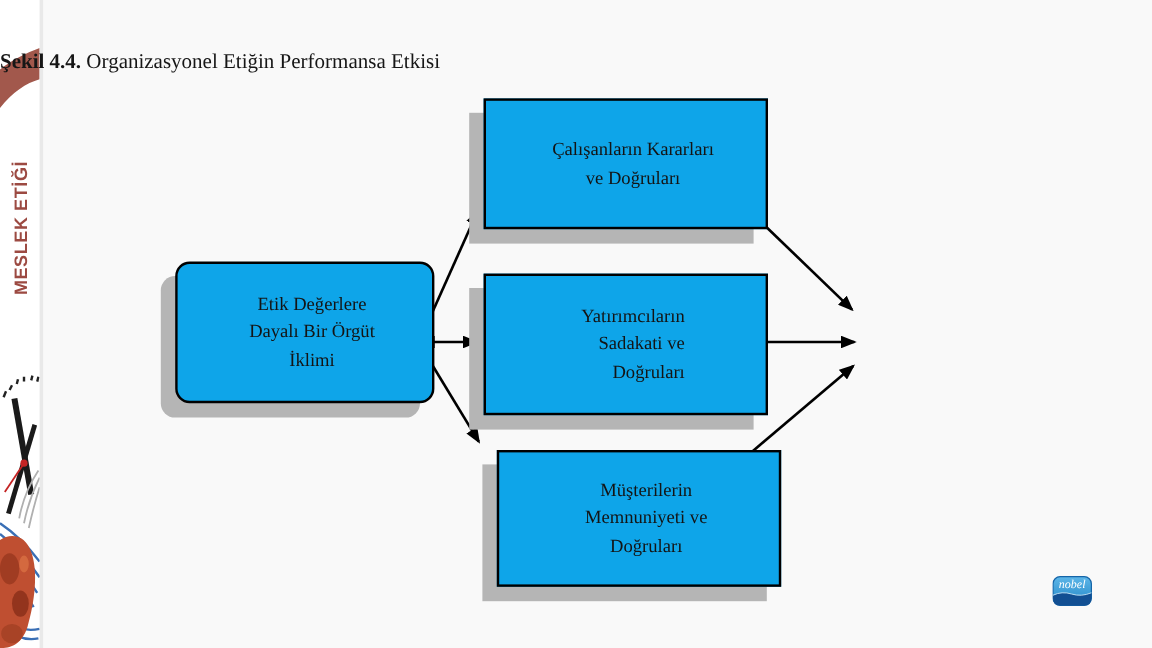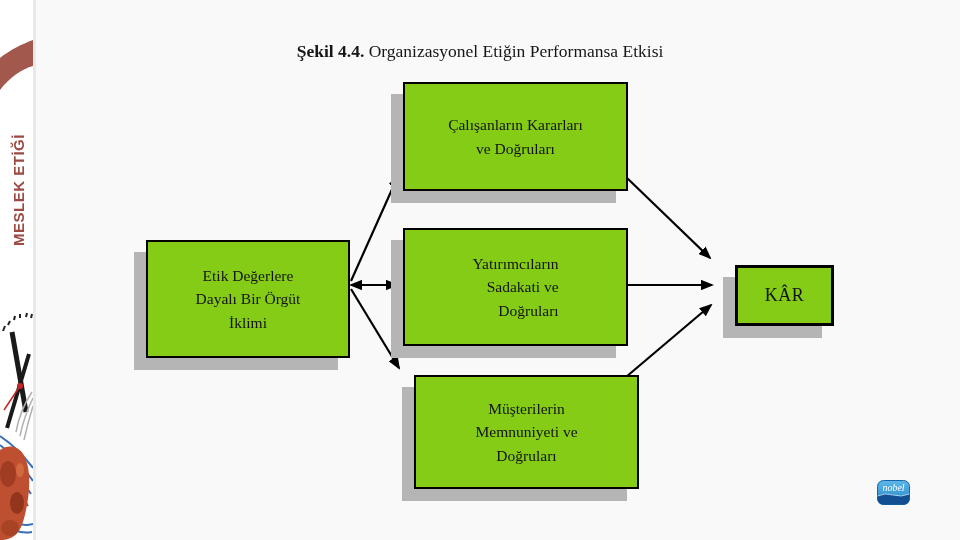--- a/index.html
+++ b/index.html
@@ -17,33 +17,33 @@
     position:absolute;left:18px;top:190px;
     transform:translate(-50%,-50%) rotate(-90deg);
     white-space:nowrap;
     font-family:"Liberation Sans", sans-serif;
     font-weight:bold;font-size:15px;letter-spacing:.5px;
     color:#9c4a42;
   }
   
   .fig-title{
     position:absolute;left:0;top:41px;width:100%;
-    text-align:center;font-size:17.5px;color:#161616;margin:0;font-weight:normal;
+    text-align:left;font-size:17.5px;color:#161616;margin:0;font-weight:normal;
   }
   .fig-title .bold{font-weight:bold;}
   
   .box{
     position:absolute;display:flex;align-items:center;justify-content:center;
     text-align:center;white-space:pre-line;
-    background:#84cc16;border:2px solid #000;
+    background:#0ea5e9;border:2px solid #000;
     box-shadow:-12px 12px 0 #b5b5b5;
-    font-size:15.5px;line-height:1.5;color:#141414;
+    font-size:15.5px;line-height:1.5;color:#141414;padding-left:12px;
   }
   .box-top   {left:403px;top:82px; width:221px;height:105px;}
-  .box-left  {left:146px;top:240px;width:200px;height:114px;}
+  .box-left  {left:146px;top:218px;width:200px;height:114px;border-radius:12px;}
   .box-mid   {left:403px;top:228px;width:221px;height:114px;text-align:right;}
   .box-bot   {left:414px;top:375px;width:221px;height:110px;}
   .box-kar   {left:735px;top:265px;width:93px;height:55px;border-width:3px;
               font-size:18px;letter-spacing:.5px;}
   .arrows{position:absolute;left:0;top:0;pointer-events:none;}
   
   .nobel{position:absolute;left:877px;top:480px;width:33px;height:25px;}
   .nobel svg{position:absolute;left:0;top:0;}
   .nobel-text{
     position:absolute;left:0;top:2px;width:100%;text-align:center;
@@ -129,21 +129,20 @@
 İklimi</div>
 
   <div class="box box-mid">Yatırımcıların
 Sadakati ve
 Doğruları</div>
 
   <div class="box box-bot">Müşterilerin
 Memnuniyeti ve
 Doğruları</div>
 
-  <div class="box box-kar">KÂR</div>
 
   <div class="nobel">
     <svg width="33" height="25" viewBox="0 0 33 25">
       <defs>
         <linearGradient id="lg" x1="0" y1="0" x2="0" y2="1">
           <stop offset="0" stop-color="#5db6e8"></stop>
           <stop offset="1" stop-color="#2387c7"></stop>
         </linearGradient>
       </defs>
       <rect x="0.5" y="0.5" width="32" height="24" rx="6" fill="url(#lg)" stroke="#1565a8" stroke-width="1"></rect>

